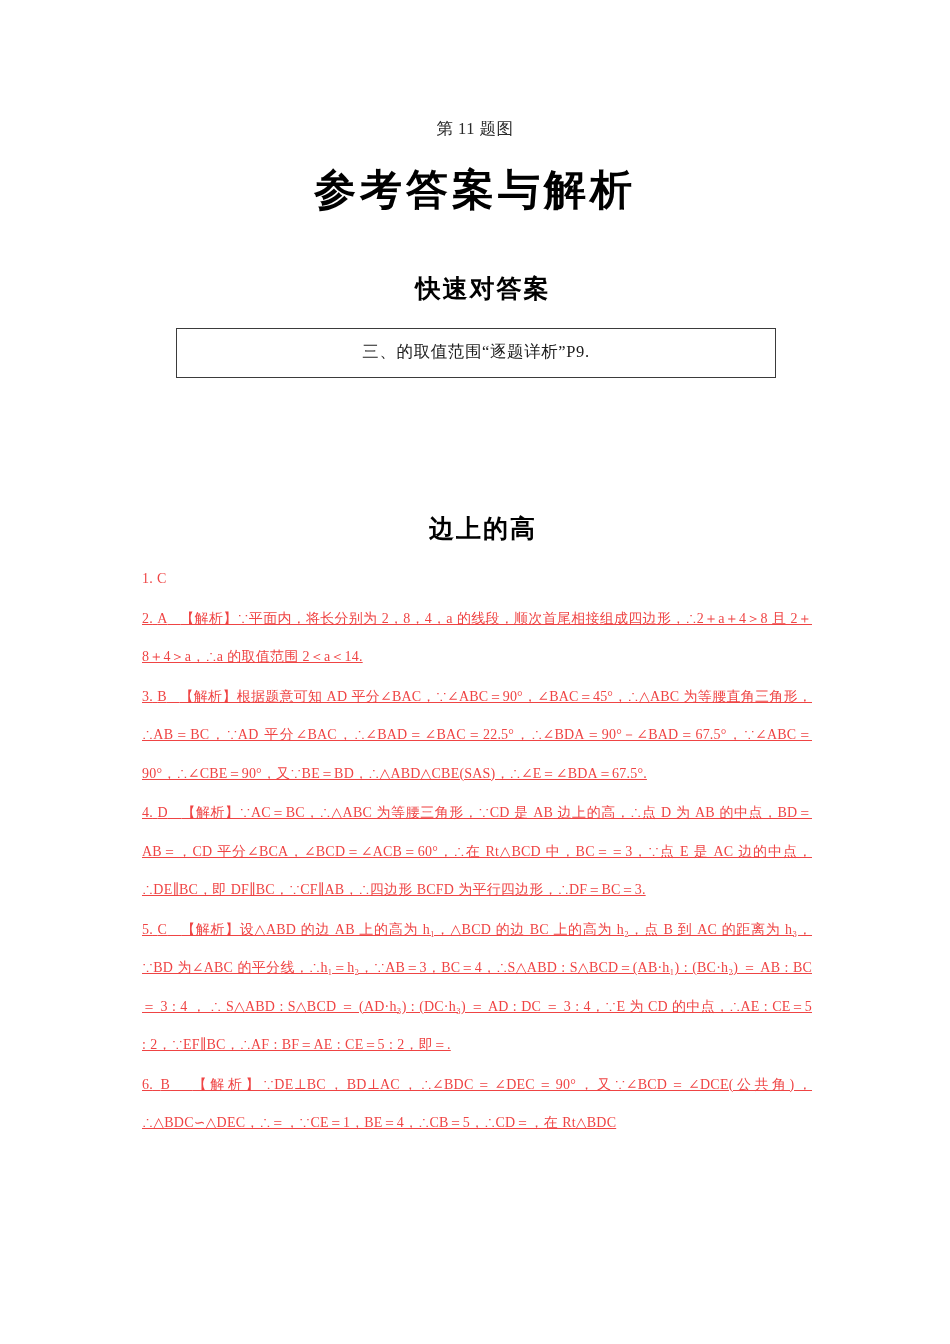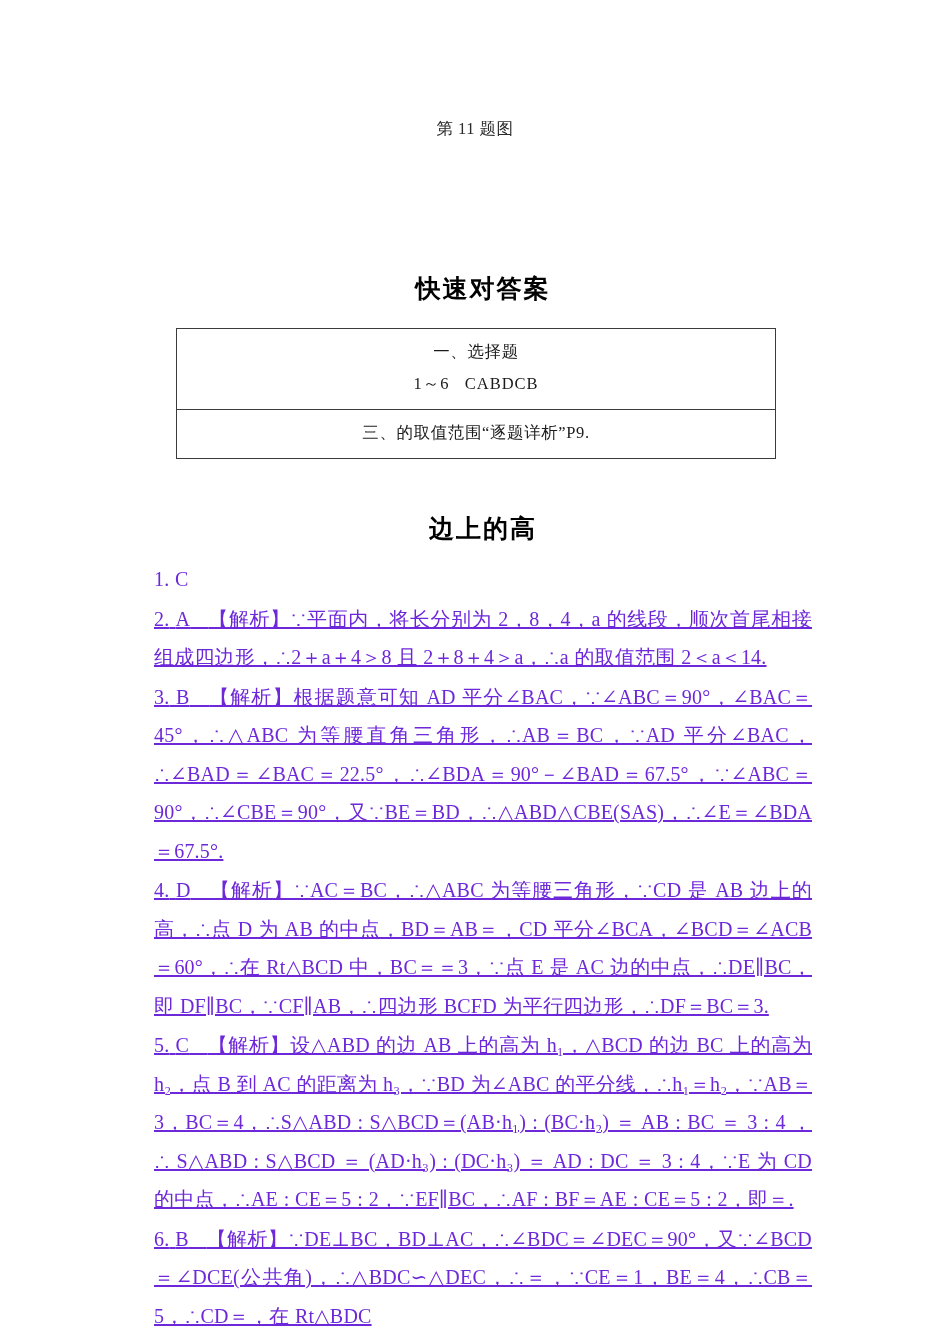--- a/index.html
+++ b/index.html
@@ -95,51 +95,44 @@
   }
 
   
   .explanations {
     position: absolute;
     left: 142px;
     top: 560px;
     width: 670px;
   }
   .expl-item {
-    font-size: 20px;
+    font-size: 14px;
     line-height: 38.5px;
     text-align: justify;
     text-justify: inter-ideograph;
     letter-spacing: 0.2px;
-    color: #6d28d9;
-    margin: 0 0 0 12px;
+    color: #ef4444;
+    margin: 0 0 0 0;
     word-spacing: 0.5px;
   }
   .expl-item + .expl-item { margin-top: 1px; text-decoration: underline; }
 </style>
 </head>
 <body>
 
 <div class="page">
 
   <div class="fig-caption">第 11 题图</div>
 
+  <div class="main-title">参考答案与解析</div>
 
   <div class="section-heading quick">快速对答案</div>
 
   <table class="answer-table">
     <tbody>
-      <tr>
-        <td>
-          <div class="cell-inner">
-            <div class="cell-line">一、选择题</div>
-            <div class="cell-line latin">1～6   CABDCB</div>
-          </div>
-        </td>
-      </tr>
       <tr>
         <td>
           <div class="cell-inner">
             <div class="cell-line">三、的取值范围“逐题详析”P9.</div>
           </div>
         </td>
       </tr>
     </tbody>
   </table>
 

